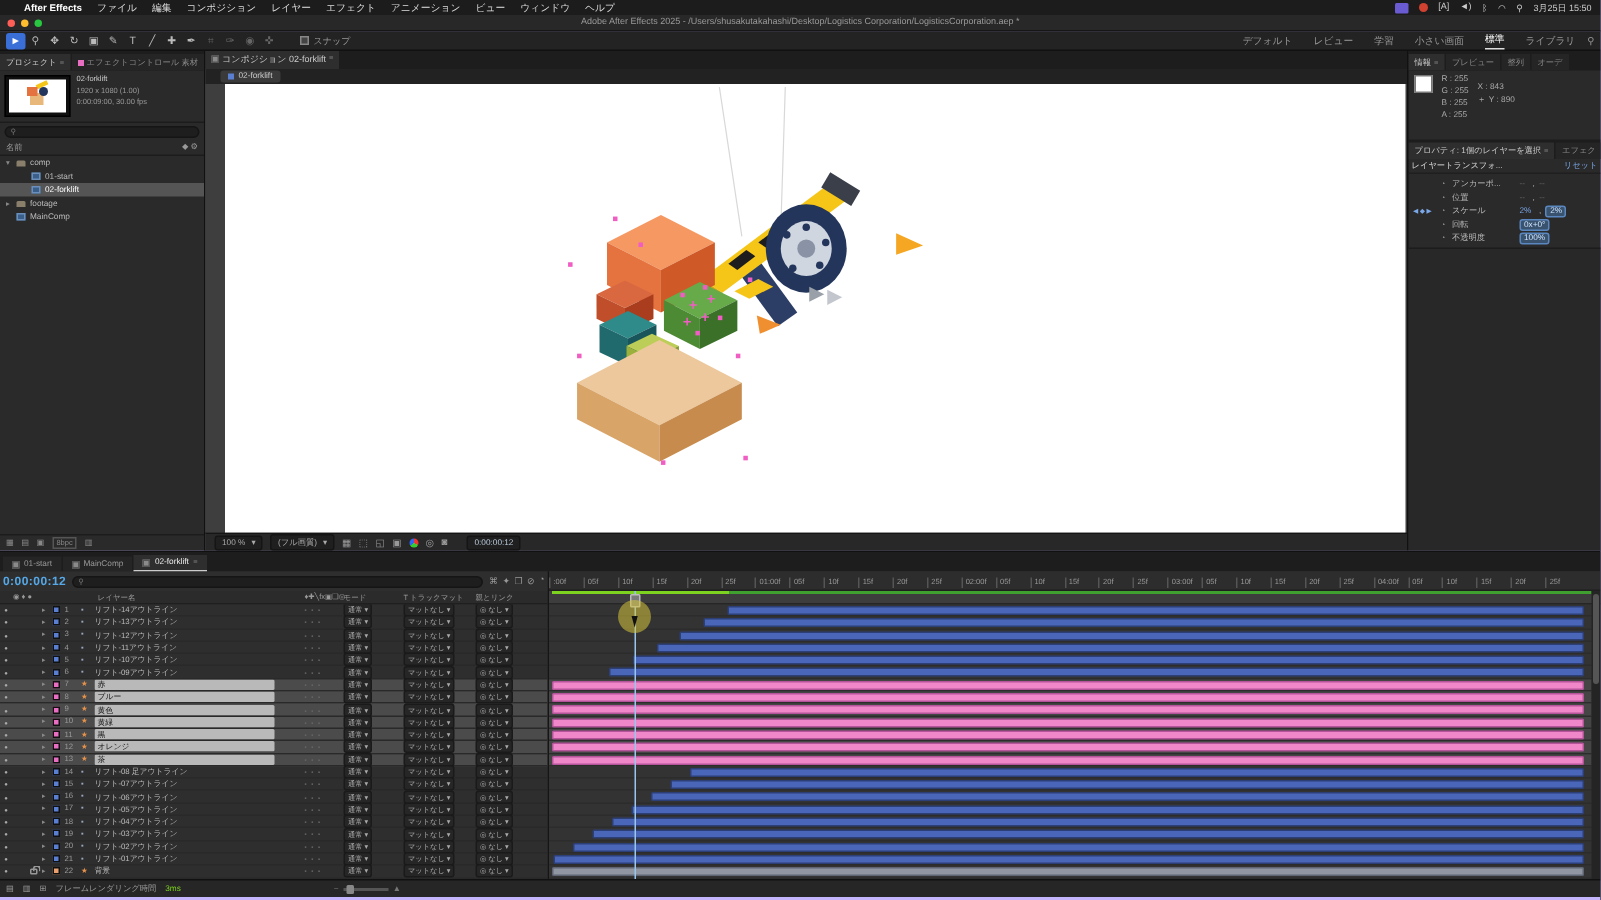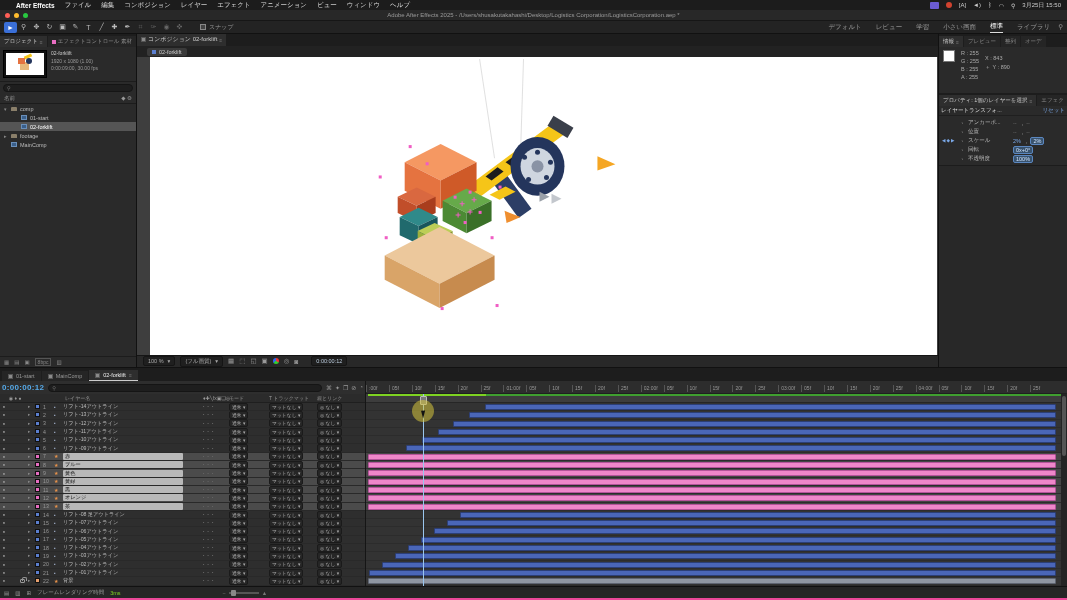--- a/index.html
+++ b/index.html
@@ -1,17 +1,17 @@
 <!DOCTYPE html>
 <html><head>
 <meta charset="utf-8">
 <style>
   * { margin:0; padding:0; box-sizing:border-box; font-family:"Liberation Sans","DejaVu Sans",sans-serif; }
   html,body { width:1067px; height:600px; overflow:hidden; background:#1a1a1a; }
-  #app { position:relative; width:1067px; height:600px; background:#ec4899; color:#c8c8c8; }
+  #app { position:relative; width:1067px; height:600px; background:#c4b5fd; color:#c8c8c8; }
 
   
   .menubar { height:10px; background:#1c1c1c; display:flex; align-items:center; font-size:6.5px; color:#ddd; padding:0 6px; gap:10px; }
   .menubar .apple { font-size:7px; color:#eee; }
   .menubar .appname { font-weight:bold; color:#fff; }
   .menubar .spacer { flex:1; }
   .menubar .stat { display:flex; gap:7px; align-items:center; font-size:6px; color:#ccc; }
   .menubar .stat .appic { width:9px; height:7px; background:#6b5bd2; border-radius:1px; }
   .menubar .stat .rec { width:6px; height:6px; background:#d0422f; border-radius:50%; }
 

